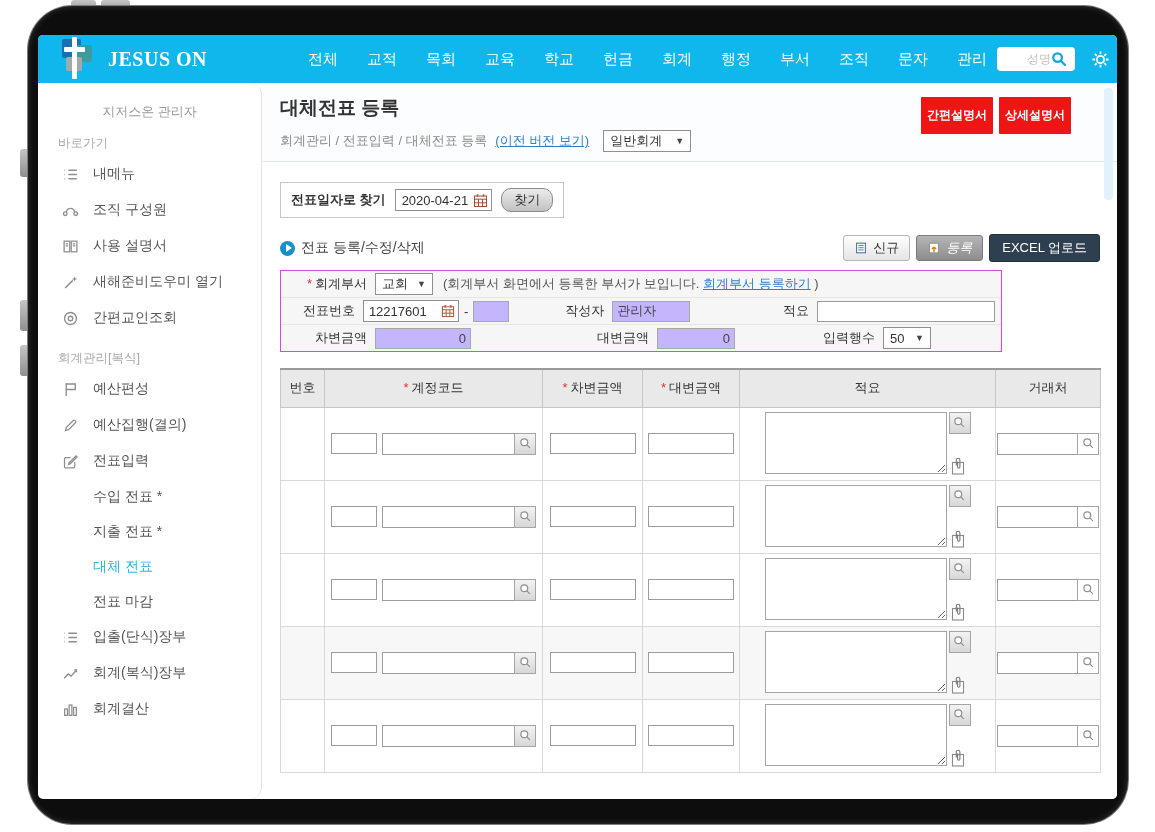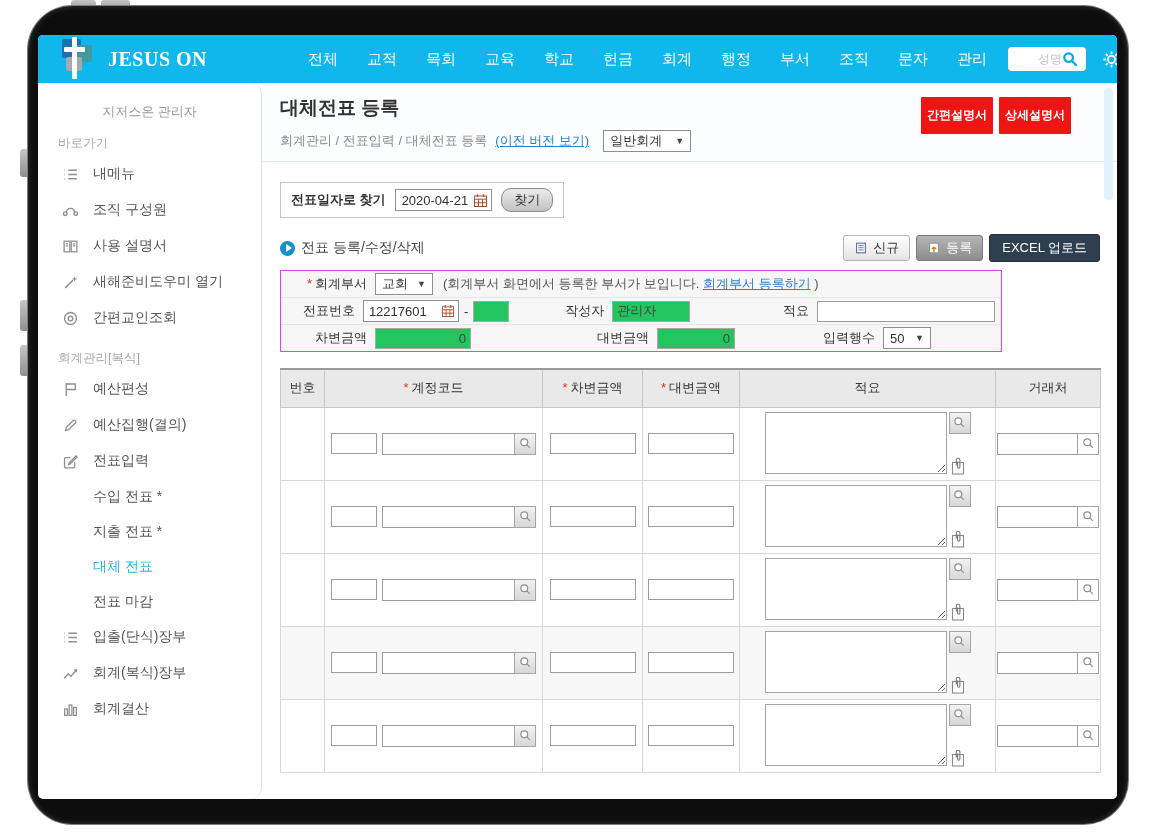--- a/index.html
+++ b/index.html
@@ -25,21 +25,21 @@
   .sq-blue { left:4px; top:2px; width:19px; height:19px; background:#1d6faf; }
   .sq-teal { left:17px; top:8px; width:17px; height:17px; background:#3f9aa0; }
   .sq-gray { left:8px; top:20px; width:16px; height:14px; background:#a4a9ad; }
   .cross-v { position:absolute; left:14px; top:0; width:5px; height:42px; background:#fff; border-radius:1px; }
   .cross-h { position:absolute; left:6px; top:10px; width:21px; height:5px; background:#fff; border-radius:1px; }
   .logo-text { font-family:"Liberation Serif","DejaVu Serif",serif; font-weight:bold; font-size:20px; color:#fff; letter-spacing:.5px; }
   .hamburger { width:20px; margin:0 18px 0 36px; cursor:pointer; }
   .hamburger div { height:3px; background:#fff; border-radius:1px; margin:3px 0; }
   .nav { display:flex; gap:29px; flex:1 1 auto; }
   .nav-item { color:#fff; font-size:15px; cursor:pointer; white-space:nowrap; }
-  .hdr-right { display:flex; align-items:center; gap:16px; margin-left:21px; }
+  .hdr-right { display:flex; align-items:center; gap:16px; margin-left:10px; }
   .hdr-search { background:#fff; border-radius:4px; height:24px; width:78px; display:flex; align-items:center; padding:0 5px 0 6px; }
   .hdr-search input { border:none; outline:none; width:48px; font-size:12px; text-align:right; color:#666; background:transparent; }
   .hdr-search input::placeholder { color:#c0c0c0; }
 
   
   .app-body { display:flex; height:716px; }
   .sidebar { width:224px; flex:0 0 auto; border-right:1px solid #e3e3e3; padding-top:12px; background:#fff; overflow:hidden;border-radius:12px; }
   .admin-label { text-align:center; color:#999; font-size:13px; margin:8px 0 14px; }
   .sb-sec-title { color:#a8a8a8; font-size:12.5px; padding-left:20px; margin:14px 0 4px; }
   .sb-item { display:flex; align-items:center; height:36px; padding-left:24px; gap:14px; color:#555; font-size:14px; cursor:pointer; }
@@ -65,33 +65,33 @@
   .search-box .lbl { font-size:13px; font-weight:bold; color:#333; }
   .datebox { display:inline-flex; align-items:center; justify-content:space-between; border:1px solid #8f8f8f; background:#fff; height:22px; padding:0 3px 0 6px; font-size:13px; color:#333; gap:5px; }
   .btn-gray { background:linear-gradient(#ececec,#c2c2c2); border:1px solid #8a8a8a; border-radius:10px; font-size:13px; color:#333; padding:2px 12px; cursor:pointer; }
 
   .section-row { display:flex; align-items:center; justify-content:space-between; margin-top:16px; width:820px; }
   .sec-left { display:flex; align-items:center; gap:6px; font-size:14px; color:#444; }
   .play-ico { width:15px; height:15px; border-radius:50%; background:#1690c6; display:inline-flex; align-items:center; justify-content:center; }
   .play-ico span { width:0; height:0; border-left:6px solid #fff; border-top:4px solid transparent; border-bottom:4px solid transparent; margin-left:2px; }
   .sec-btns { display:flex; gap:6px; align-items:center; }
   .btn-new { display:inline-flex; align-items:center; gap:5px; background:linear-gradient(#fff,#e4e4e4); border:1px solid #b5b5b5; border-radius:3px; font-size:13px; color:#333; padding:3px 10px; cursor:pointer; }
-  .btn-reg { display:inline-flex; align-items:center; gap:5px; background:linear-gradient(#b5b5b5,#8d8d8d); border:1px solid #7b7b7b; border-radius:3px; font-size:13px; color:#fff; padding:3px 10px; cursor:pointer; }
+  .btn-reg { display:inline-flex; align-items:center; gap:5px; background:linear-gradient(#b5b5b5,#8d8d8d); border:1px solid #7b7b7b; border-radius:3px; font-size:13px; color:#fff; padding:3px 10px; cursor:pointer;font-style:italic; }
   .btn-excel { background:#2e3f50; border:1px solid #243240; border-radius:3px; font-size:13px; color:#fff; padding:4px 12px; cursor:pointer; }
 
   .form-box { width:722px; border:1px solid #d946ef; background:#f6f6f6; margin-top:8px; }
   .form-row { display:flex; align-items:center; min-height:26px; padding:2px 6px; font-size:13px; color:#333; }
   .form-row + .form-row { border-top:1px solid #e6e6e6; }
   .req { color:#e03030; margin-right:3px; }
   .flabel { text-align:right; padding-right:8px; white-space:nowrap; }
   .w1 { width:88px; } .w3 { width:120px; }
   .note { color:#555; margin-left:10px; font-size:13px; }
   .note a { color:#2e7fd0; text-decoration:underline; cursor:pointer; }
   input.txt { border:1px solid #9c9c9c; height:21px; font-size:13px; padding:0 4px; background:#fff; color:#333; }
-  input.dis { background:#22c55e; border-color:#a8a8a8; color:#444; }
+  input.dis { background:#c4b5fd; border-color:#a8a8a8; color:#444; }
   input.num { text-align:right; }
   .slipbox { display:inline-flex; align-items:center; justify-content:space-between; border:1px solid #8f8f8f; background:#fff; height:22px; padding:0 3px 0 5px; font-size:13px; gap:4px; width:96px; }
   .fgrp { display:flex; align-items:center; gap:5px; }
 
   
   table.grid { border-collapse:collapse; margin-top:16px; width:820px; table-layout:fixed; }
   table.grid th { background:#e9e9e9; border:1px solid #c6c6c6; border-top:2px solid #9a9a9a; height:38px; font-size:13px; font-weight:normal; color:#333; }
   table.grid td { border:1px solid #d8d8d8; height:72px; text-align:center; vertical-align:middle; background:#fff; }
   tr.alt td { background:#f7f7f7; }
   .igrp { display:inline-flex; align-items:stretch; }

